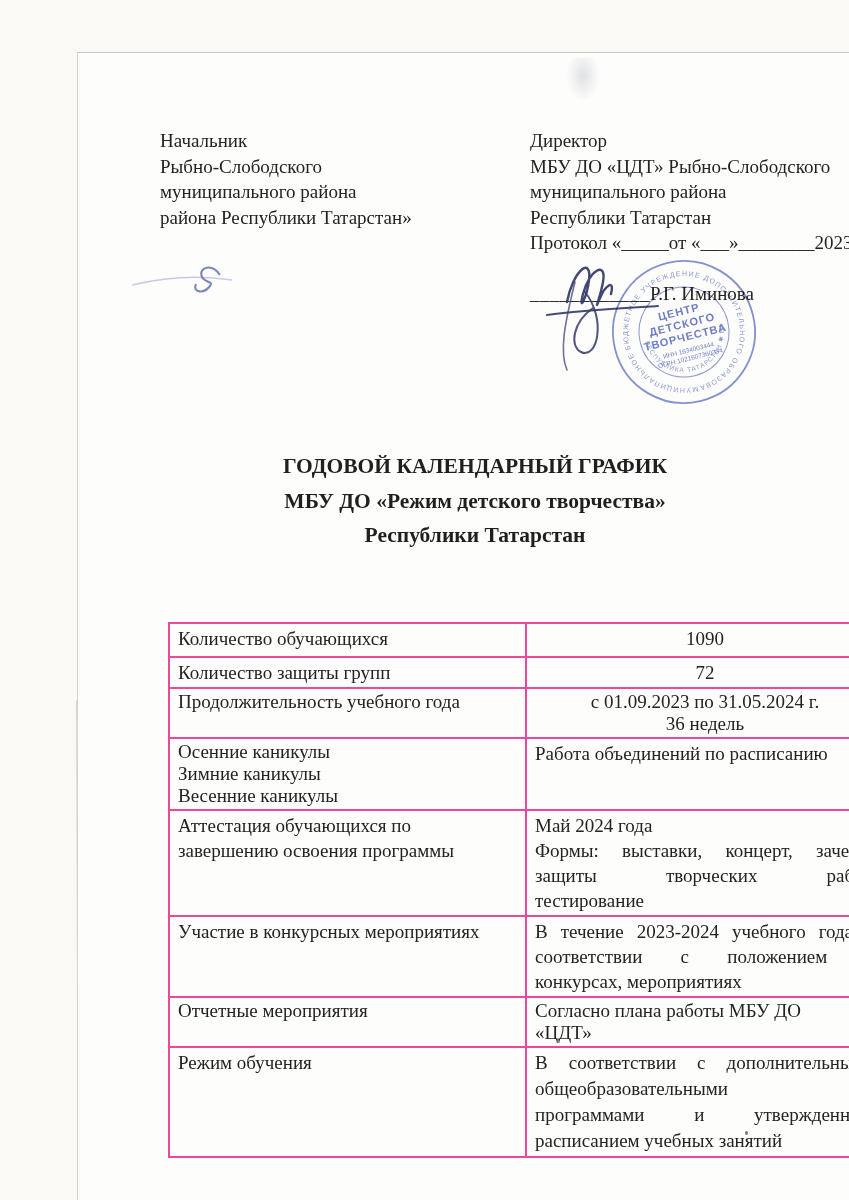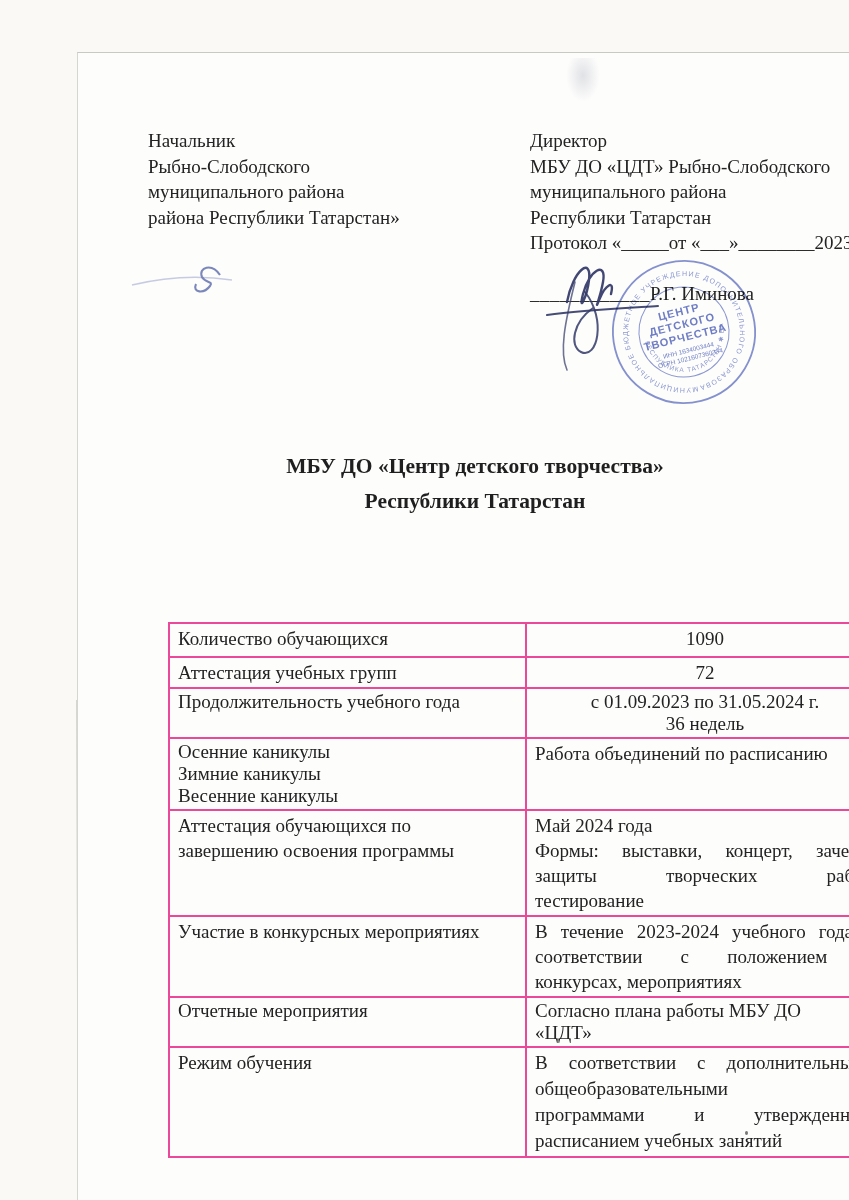--- a/index.html
+++ b/index.html
@@ -27,21 +27,21 @@
   .speck{
     position:absolute;left:745px;top:1131px;width:3px;height:4px;border-radius:50%;
     background:#4a4a4a;opacity:.75;
   }
 
   
   .approval{
     position:absolute;top:128px;font-size:19px;line-height:25.5px;
     white-space:nowrap;z-index:4;
   }
-  .approval-left{left:148px}
+  .approval-left{left:160px}
   .approval-right{left:530px}
   .sign-line{letter-spacing:.5px}
 
   
   .sig-left{position:absolute;left:128px;top:253px;z-index:5}
   .sig-right{position:absolute;left:545px;top:242px;z-index:5}
   .stamp{
     position:absolute;left:598px;top:247px;z-index:6;
     opacity:.88;mix-blend-mode:multiply;
   }
@@ -125,41 +125,42 @@
       <text x="86" y="68" font-size="11" font-weight="bold" letter-spacing="1">ЦЕНТР</text>
       <text x="86" y="81" font-size="11" font-weight="bold" letter-spacing="1">ДЕТСКОГО</text>
       <text x="86" y="94" font-size="11" font-weight="bold" letter-spacing="1">ТВОРЧЕСТВА</text>
       <text x="86" y="106" font-size="6.5">ИНН 1634003444</text>
       <text x="86" y="114" font-size="6.5">ОГРН 1021607360334</text>
     </g>
   </g>
 </svg>
 
 <div class="title">
-  <div>МБУ ДО «Центр детского творчества»</div>
+  <div>ГОДОВОЙ КАЛЕНДАРНЫЙ ГРАФИК</div>
+  <div>МБУ ДО «Режим детского творчества»</div>
   <div>Республики Татарстан</div>
 </div>
 
 <table class="doc-table">
   <colgroup>
       <col style="width:357px">
       <col style="width:359px">
     </colgroup>
   <tbody>
   <tr>
     <td style="height:28px">
           <div>Количество обучающихся</div>
         </td>
     <td class="val-center">
           <div>1090</div>
         </td>
   </tr>
   <tr>
     <td style="height:21px">
-          <div>Аттестация учебных групп</div>
+          <div>Количество защиты групп</div>
         </td>
     <td class="val-center">
           <div>72</div>
         </td>
   </tr>
   <tr class="lh22">
     <td style="height:43px">
           <div>Продолжительность учебного года</div>
         </td>
     <td class="val-center">

